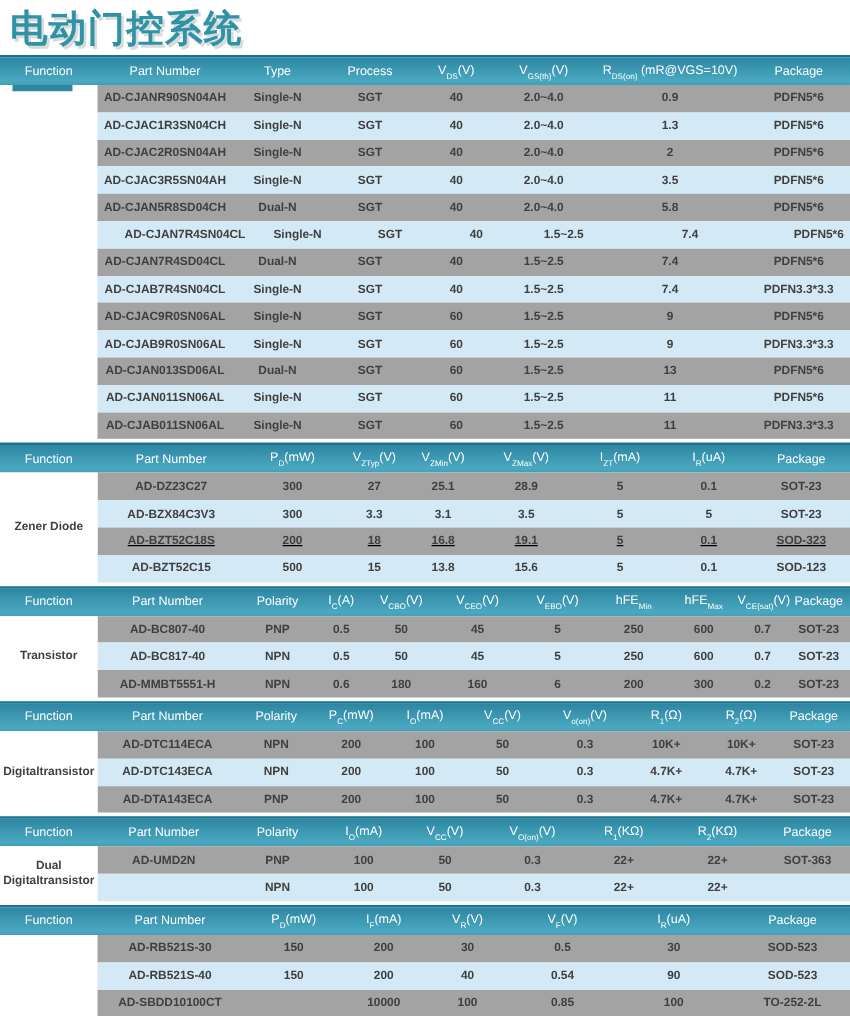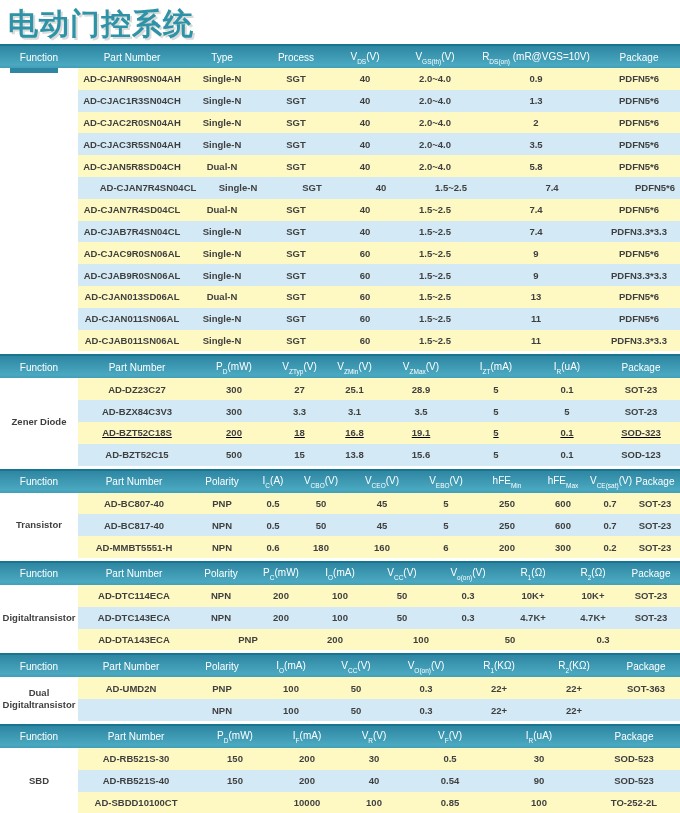--- a/index.html
+++ b/index.html
@@ -18,21 +18,21 @@
     background:linear-gradient(180deg,var(--header-top) 0%,var(--header-bottom) 85%,#429fb8 100%);
     border-top:2px solid var(--header-border);color:var(--header-text);font-size:10px;}
   .th{text-align:center;white-space:nowrap;overflow:visible;}
   .th sub{font-size:6.5px;position:relative;bottom:-1px;letter-spacing:0;}
   .htab{position:absolute;left:10px;top:100%;width:48px;height:5px;background:var(--header-top);}
   .tbody{position:relative;}
   .fcell{position:absolute;left:0;top:0;bottom:0;width:78px;display:flex;align-items:center;
     justify-content:center;text-align:center;font-size:9.5px;font-weight:bold;line-height:1.25;
     color:var(--row-text);padding:0 3px;background:#fff;}
   .rows{margin-left:78px;}
-  .row{display:grid;height:21.8px;align-items:center;background:#fef9c3;}
+  .row{display:grid;height:21.8px;align-items:center;background:#a3a3a3;}
   .row.alt{background:var(--row-stripe);}
   .td{text-align:center;font-size:9.5px;font-weight:bold;color:var(--row-text);white-space:nowrap;}
 </style>
 </head>
 <body>
 
 <div class="page">
   <h1 class="title">电动门控系统</h1>
   <div id="tables">
       <div class="ctable">
@@ -314,21 +314,21 @@
               <div class="td">AD-DTC143ECA</div>
               <div class="td">NPN</div>
               <div class="td">200</div>
               <div class="td">100</div>
               <div class="td">50</div>
               <div class="td">0.3</div>
               <div class="td">4.7K+</div>
               <div class="td">4.7K+</div>
               <div class="td">SOT-23</div>
             </div>
-            <div class="row" style="grid-template-columns: 112px 62px 58px 60px 64px 68px 62px 58px 58px; gap: 27px;">
+            <div class="row" style="grid-template-columns: 112px 62px 58px 60px 64px 68px 62px 58px 58px;">
               <div class="td">AD-DTA143ECA</div>
               <div class="td">PNP</div>
               <div class="td">200</div>
               <div class="td">100</div>
               <div class="td">50</div>
               <div class="td">0.3</div>
               <div class="td">4.7K+</div>
               <div class="td">4.7K+</div>
               <div class="td">SOT-23</div>
             </div>
@@ -378,21 +378,20 @@
           <div class="th">Function</div>
           <div class="th">Part Number</div>
           <div class="th">P<sub>D</sub>(mW)</div>
           <div class="th">I<sub>F</sub>(mA)</div>
           <div class="th">V<sub>R</sub>(V)</div>
           <div class="th">V<sub>F</sub>(V)</div>
           <div class="th">I<sub>R</sub>(uA)</div>
           <div class="th">Package</div>
         </div>
         <div class="tbody">
-          <div class="fcell">SBD</div>
           <div class="rows">
             <div class="row" style="grid-template-columns: 116px 82px 62px 72px 80px 98px 92px;">
               <div class="td">AD-RB521S-30</div>
               <div class="td">150</div>
               <div class="td">200</div>
               <div class="td">30</div>
               <div class="td">0.5</div>
               <div class="td">30</div>
               <div class="td">SOD-523</div>
             </div>

